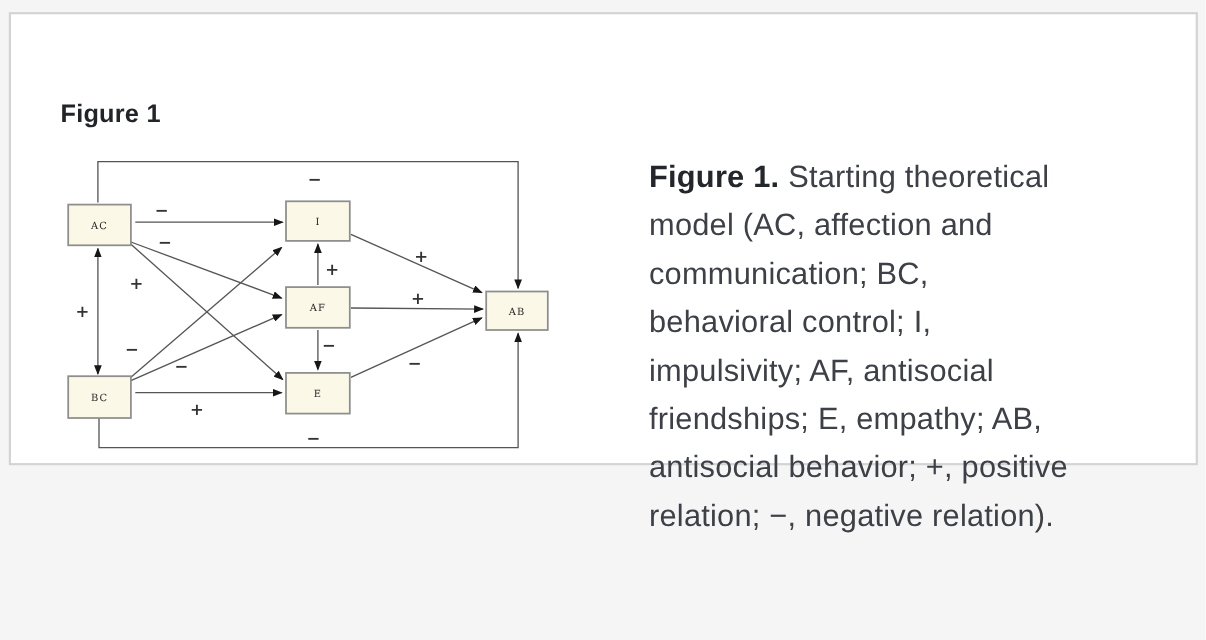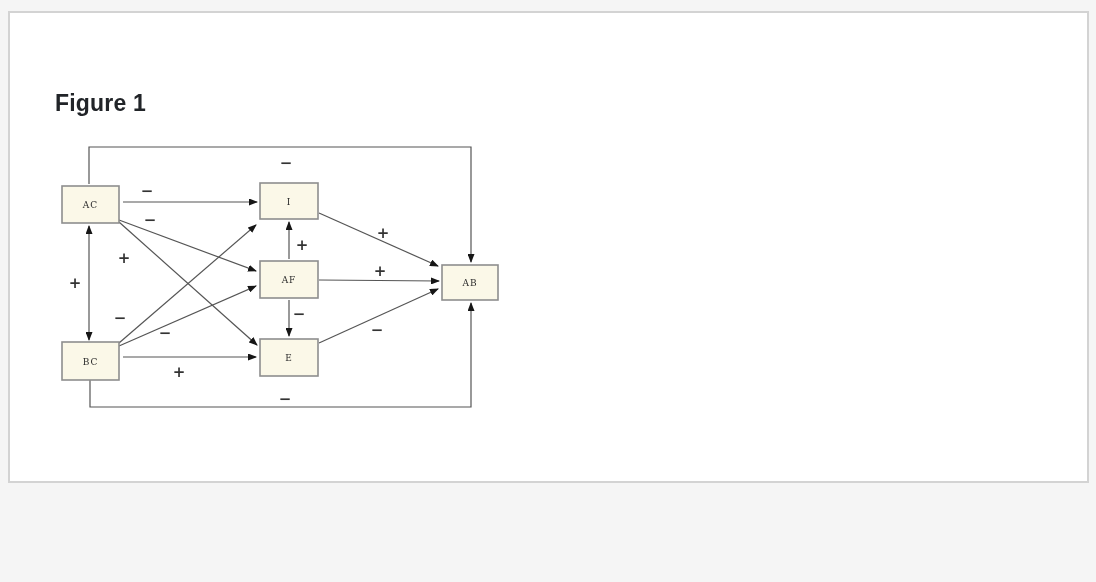--- a/index.html
+++ b/index.html
@@ -5,21 +5,21 @@
   html,body{margin:0;padding:0;}
   body{
     width:1096px;height:582px;
     background:#f5f5f5;
     font-family:"Liberation Sans", sans-serif;
     overflow:hidden;
     position:relative;
   }
   .card{
     position:absolute;left:8px;top:11px;
-    width:1081px;height:472px;
+    width:1081px;height:412px;
     background:#ffffff;
     border:2px solid #d3d3d3;
     box-sizing:border-box;
   }
   .heading{
     position:absolute;left:45px;top:77px;
     margin:0;
     font-size:23px;font-weight:600;color:#212428;
     letter-spacing:.2px;
   }
@@ -116,13 +116,21 @@
           <text x="233" y="267" class="sign-label">−</text>
           <text x="250" y="113" class="sign-label">+</text>
           <text x="247" y="182" class="sign-label">−</text>
           <text x="328" y="139" class="sign-label">+</text>
           <text x="331" y="101" class="sign-label">+</text>
           <text x="325" y="198" class="sign-label">−</text>
         </g>
     </svg>
   </figure>
 
+  <p class="caption"><strong>Figure 1.</strong><span class="rest"> Starting theoretical
+model (AC, affection and
+communication; BC,
+behavioral control; I,
+impulsivity; AF, antisocial
+friendships; E, empathy; AB,
+antisocial behavior; +, positive
+relation; −, negative relation).</span></p>
 </div>
 
 </body></html>

